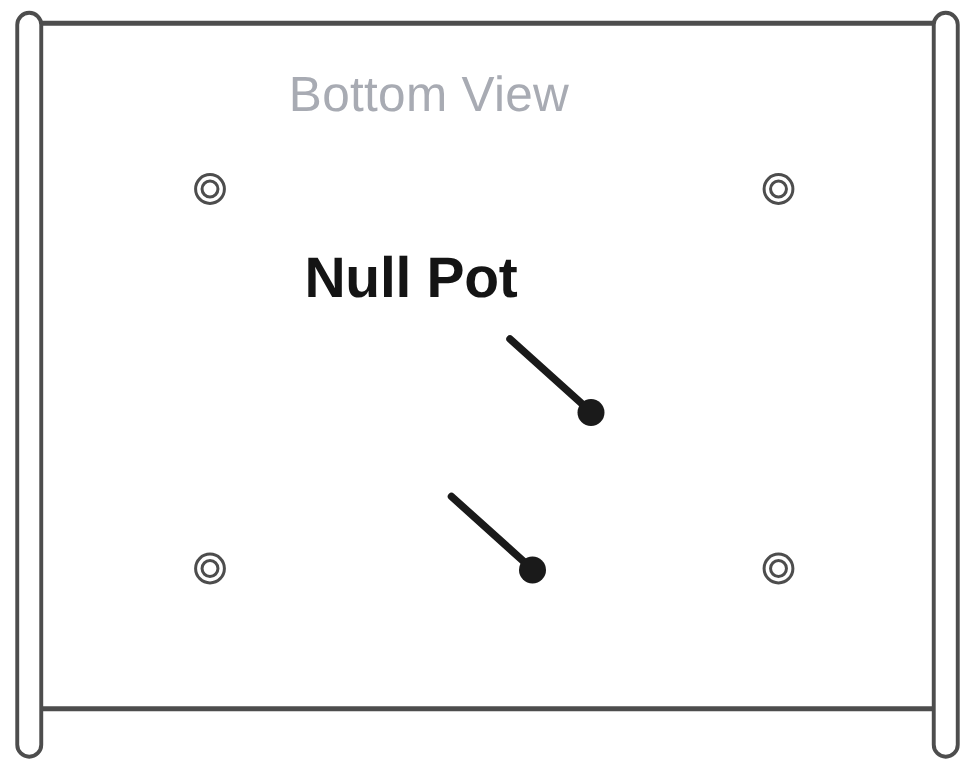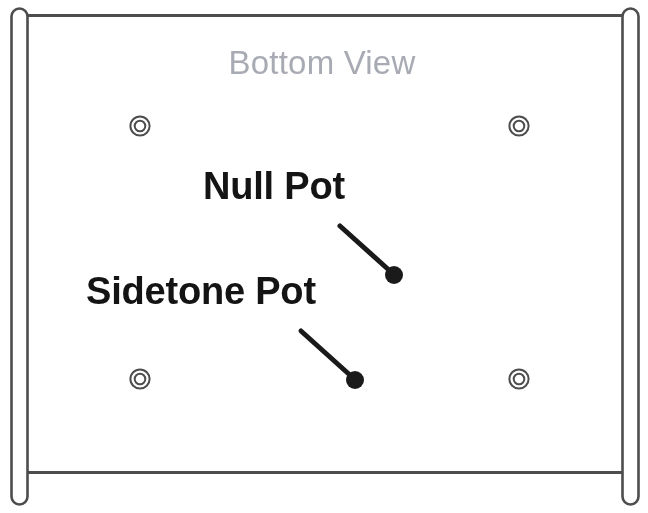--- a/index.html
+++ b/index.html
@@ -31,21 +31,20 @@
     left: 0;
     top: 44px;
     width: 572px;
     text-align: center;
     font-size: 33px;
     font-weight: 400;
     letter-spacing: 0.2px;
     color: #a8abb3;
     white-space: nowrap;
     user-select: none;
-    padding-left: 36px;
   }
   .callout-label {
     position: absolute;
     font-weight: 700;
     font-size: 38px;
     letter-spacing: -0.2px;
     color: #141414;
     white-space: nowrap;
     user-select: none;
   }
@@ -102,15 +101,14 @@
       <line x1="301" y1="331" x2="351" y2="376" stroke="#1a1a1a" stroke-width="5" stroke-linecap="round"></line>
       <circle cx="355" cy="380" r="9" fill="#1a1a1a"></circle>
     </g>
 
   </svg>
 
   <div class="view-title">Bottom View</div>
 
   <div class="callout-label" id="label-null-pot">Null Pot</div>
 
-  <div class="callout-label" id="label-sidetone-pot">Sidetone Pot</div>
 
 </div>
 
 </body></html>

